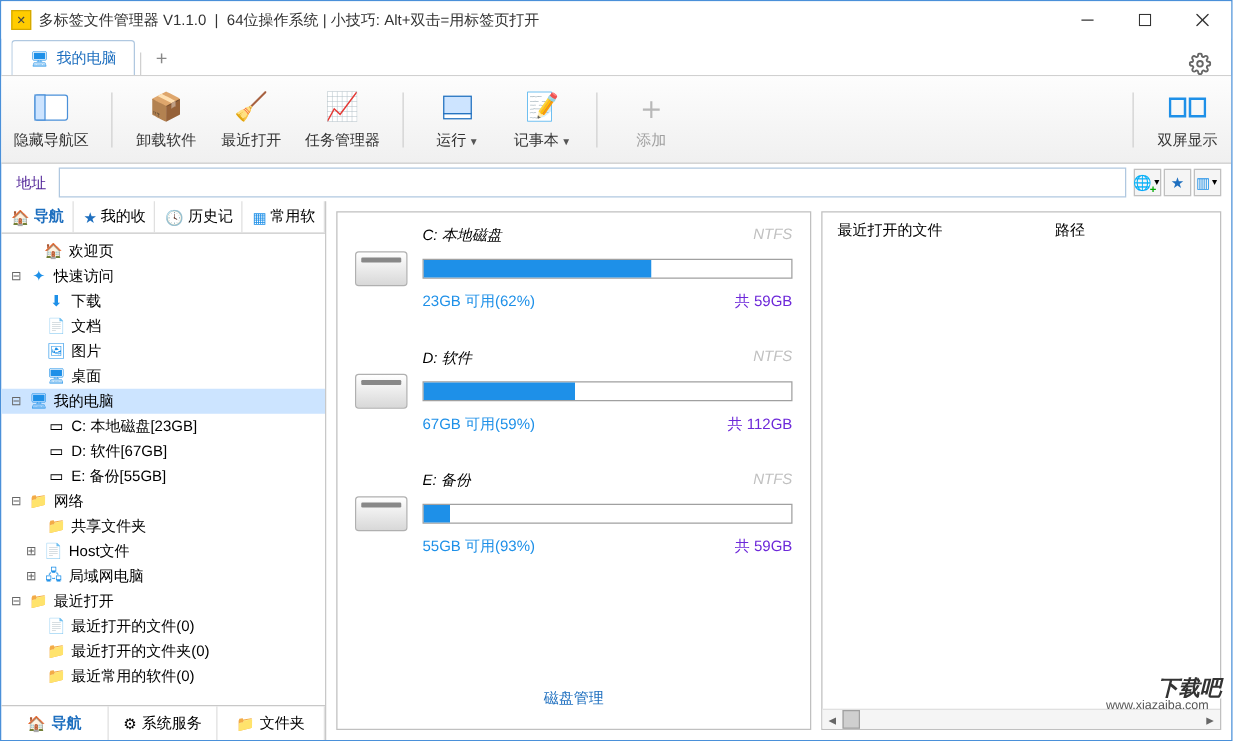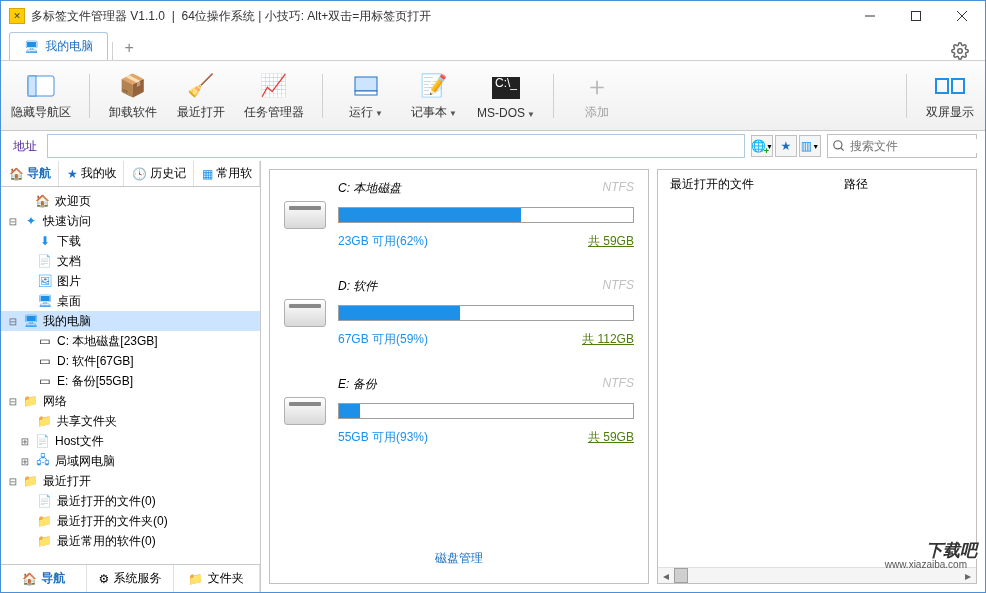--- a/index.html
+++ b/index.html
@@ -56,21 +56,21 @@
 .disk-item { margin-bottom: 28px; }
 .disk-head { display: flex; justify-content: space-between; margin-left: 54px; font-style: italic; }
 .disk-head .fs { color: #c0c0c0; }
 .disk-row { display: flex; align-items: center; gap: 12px; margin-top: 4px; }
 .disk-ico { width: 42px; height: 28px; background: linear-gradient(#fff,#d8d8d8); border: 1px solid #b0b0b0; border-radius: 3px; position: relative; }
 .disk-ico::after { content:''; position:absolute; left:4px; right:4px; top:4px; height:4px; background:#888; border-radius:1px; }
 .disk-bar { flex: 1; height: 16px; border: 1px solid #a0a0a0; background: #fff; position: relative; }
 .disk-bar .fill { position: absolute; left: 0; top: 0; bottom: 0; background: #1e90e8; }
 .disk-info { display: flex; justify-content: space-between; margin-left: 54px; margin-top: 4px; }
 .disk-info .avail { color: #1e90e8; }
-.disk-info .total { color: #4d7c0f; text-decoration: underline; }
+.disk-info .total { color: #6d28d9; }
 .disk-manage { text-align: center; margin-top: auto; color: #1e6fbf; cursor: pointer; padding: 6px 0; }
 
 .recent-panel { flex: 1; border: 1px solid #c0c0c0; display: flex; flex-direction: column; }
 .recent-head { display: flex; padding: 6px 12px; border-bottom: 0px; }
 .recent-head .col1 { flex: 1; }
 .recent-head .col2 { width: 120px; }
 .recent-body { flex: 1; }
 .recent-scroll { height: 16px; border-top: 1px solid #e0e0e0; background: #f5f5f5; display: flex; }
 .recent-scroll .thumb { width: 14px; background: #cfcfcf; border: 1px solid #a0a0a0; }
 .recent-scroll .arrow { width: 16px; display:flex; align-items:center; justify-content:center; color:#666; margin-left:auto; }
@@ -154,29 +154,20 @@
           <rect x="2" y="2" width="22" height="14" fill="#cde4ff" stroke="#1e6fbf"></rect>
           <rect x="2" y="16" width="22" height="4" fill="#fff" stroke="#1e6fbf"></rect>
         </svg>
       </div>
     <span class="tool-label"><span>运行</span><span class="dd">▼</span></span>
   </div>
   <div class="tool">
     <div class="ico">📝</div>
     <span class="tool-label"><span>记事本</span><span class="dd">▼</span></span>
   </div>
-  <div class="tool">
-    <div class="ico">
-        <svg width="28" height="22">
-          <rect x="0" y="0" width="28" height="22" fill="#222"></rect>
-          <text x="3" y="10" fill="#fff" font-size="8">C:\_</text>
-        </svg>
-      </div>
-    <span class="tool-label"><span>MS-DOS</span><span class="dd">▼</span></span>
-  </div>
   <div class="sep"></div>
   <div class="tool disabled">
     <div class="ico" style="color:#b8b8b8;font-size:26px;">＋</div>
     <span class="tool-label">添加</span>
   </div>
   <div class="sep" style="margin-left:auto"></div>
   <div class="tool">
     <div class="ico">
         <svg width="30" height="22">
           <rect x="1" y="4" width="12" height="14" fill="none" stroke="#1e90e8" stroke-width="2"></rect>
@@ -196,29 +187,20 @@
         <span class="dd" style="font-size:7px">▼</span>
       </div>
     <div class="small-btn">
         <span style="color:#1e6fbf">★</span>
       </div>
     <div class="small-btn">
         <span style="color:#1e90e8">▥</span>
         <span class="dd" style="font-size:7px">▼</span>
       </div>
   </div>
-  <div class="search-box">
-    <span>
-        <svg width="14" height="14" viewBox="0 0 24 24" fill="none" stroke="#666" stroke-width="2">
-          <circle cx="10" cy="10" r="7"></circle>
-          <line x1="20" y1="20" x2="15" y2="15"></line>
-        </svg>
-      </span>
-    <input placeholder="搜索文件" style="">
-  </div>
 </div>
 
 <div class="main">
 
   <div class="sidebar">
     <div class="side-tabs">
       <div class="stab active">
           <span>🏠</span>
           <span>导航</span>
         </div>

